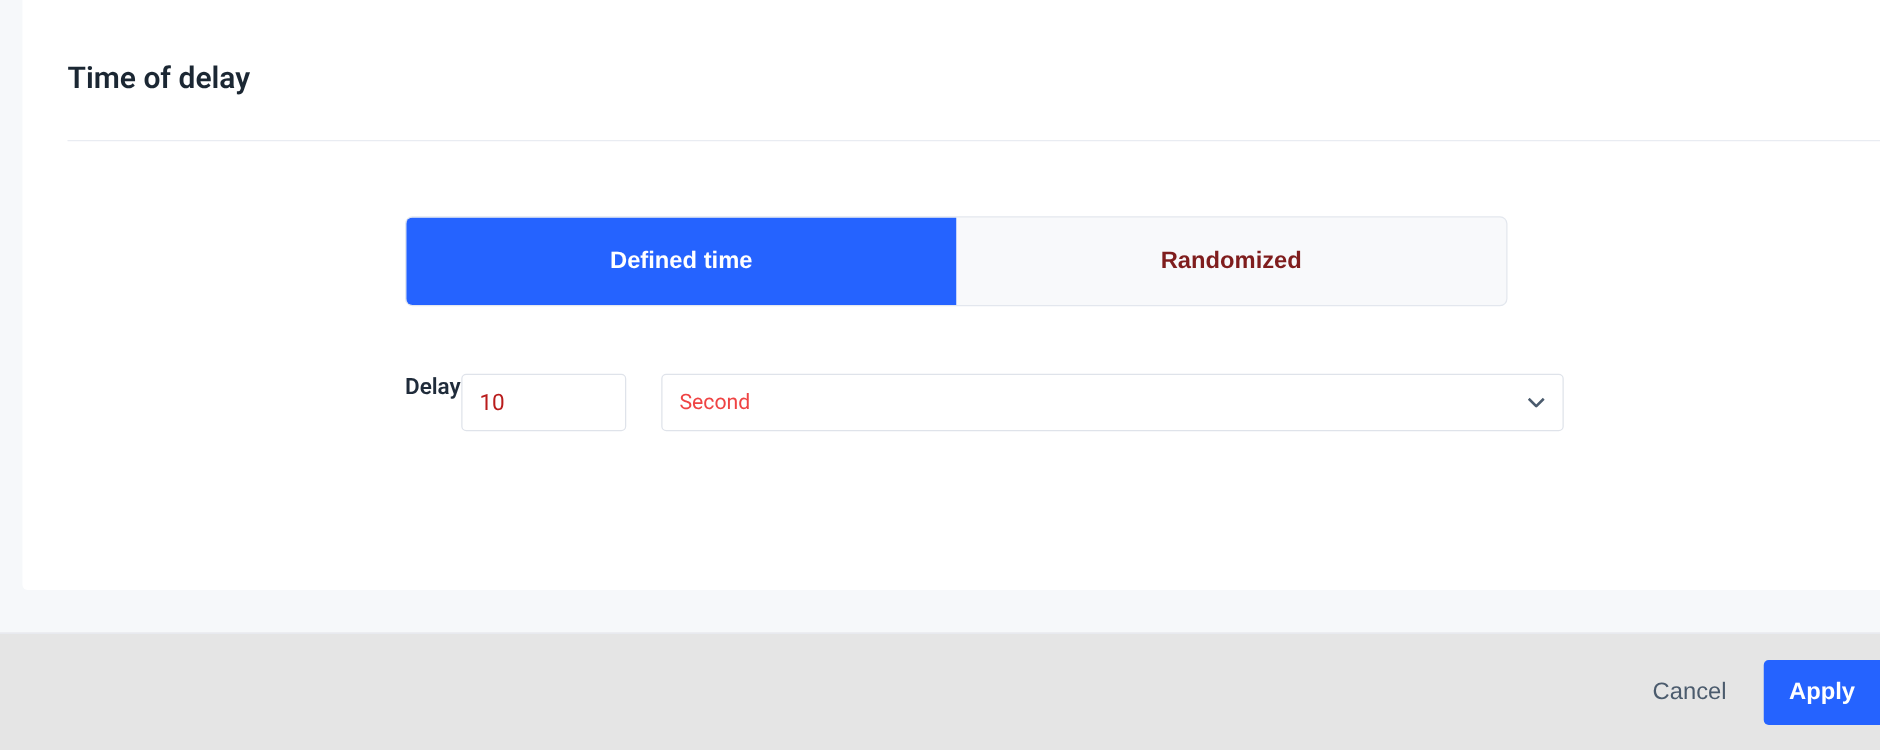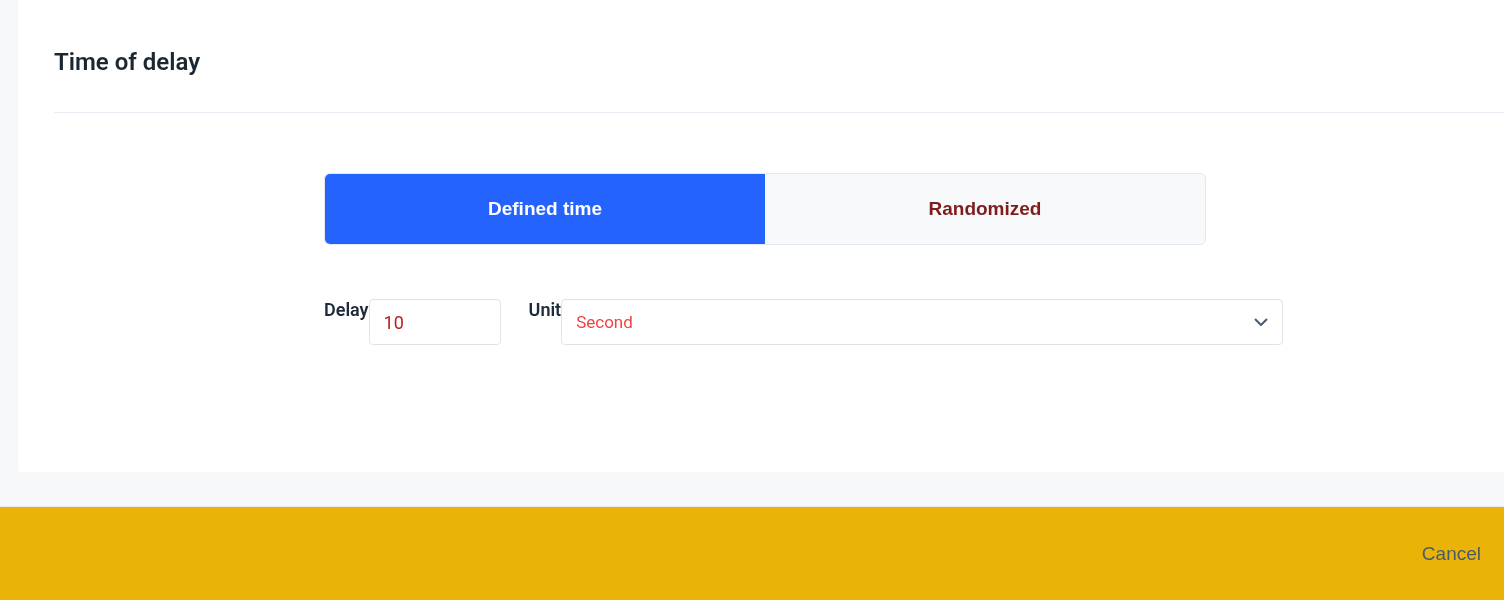--- a/index.html
+++ b/index.html
@@ -120,25 +120,25 @@
       stroke-width: 2;
       fill: none;
     }
     .footer {
       position: absolute;
       bottom: 0;
       left: 0;
       right: 0;
       height: 94px;
       border-top: 1px solid #e9ecf2;
-      background: #eab308;
+      background: #e5e5e5;
       display: flex;
       align-items: center;
       justify-content: flex-end;
-      padding-right: 17px;
+      padding-right: 0;
       gap: 24px;
     }
     .cancel-btn {
       background: transparent;
       border: none;
       font-size: 19px;
       font-weight: 500;
       color: #4b5b6d;
       cursor: pointer;
       padding: 10px 6px;
@@ -172,32 +172,34 @@
         <span>Randomized</span>
       </button>
     </div>
 
     <div class="form-row">
       <div class="field-group">
         <label class="field-label">Delay</label>
         <input type="text" class="delay-input" value="10" style="">
       </div>
       <div class="field-group">
-        <label class="field-label">Unit</label>
         <div class="unit-select">
           <span>Second</span>
           <span class="chevron">
             <svg width="14" height="8" viewBox="0 0 14 8">
                 <polyline points="1,1 7,7 13,1"></polyline>
               </svg>
           </span>
         </div>
       </div>
     </div>
 
   </div>
 </div>
 
 <div class="footer">
   <button class="cancel-btn">
     <span>Cancel</span>
   </button>
+  <button class="apply-btn">
+    <span>Apply</span>
+  </button>
 </div>
 
 </body></html>

